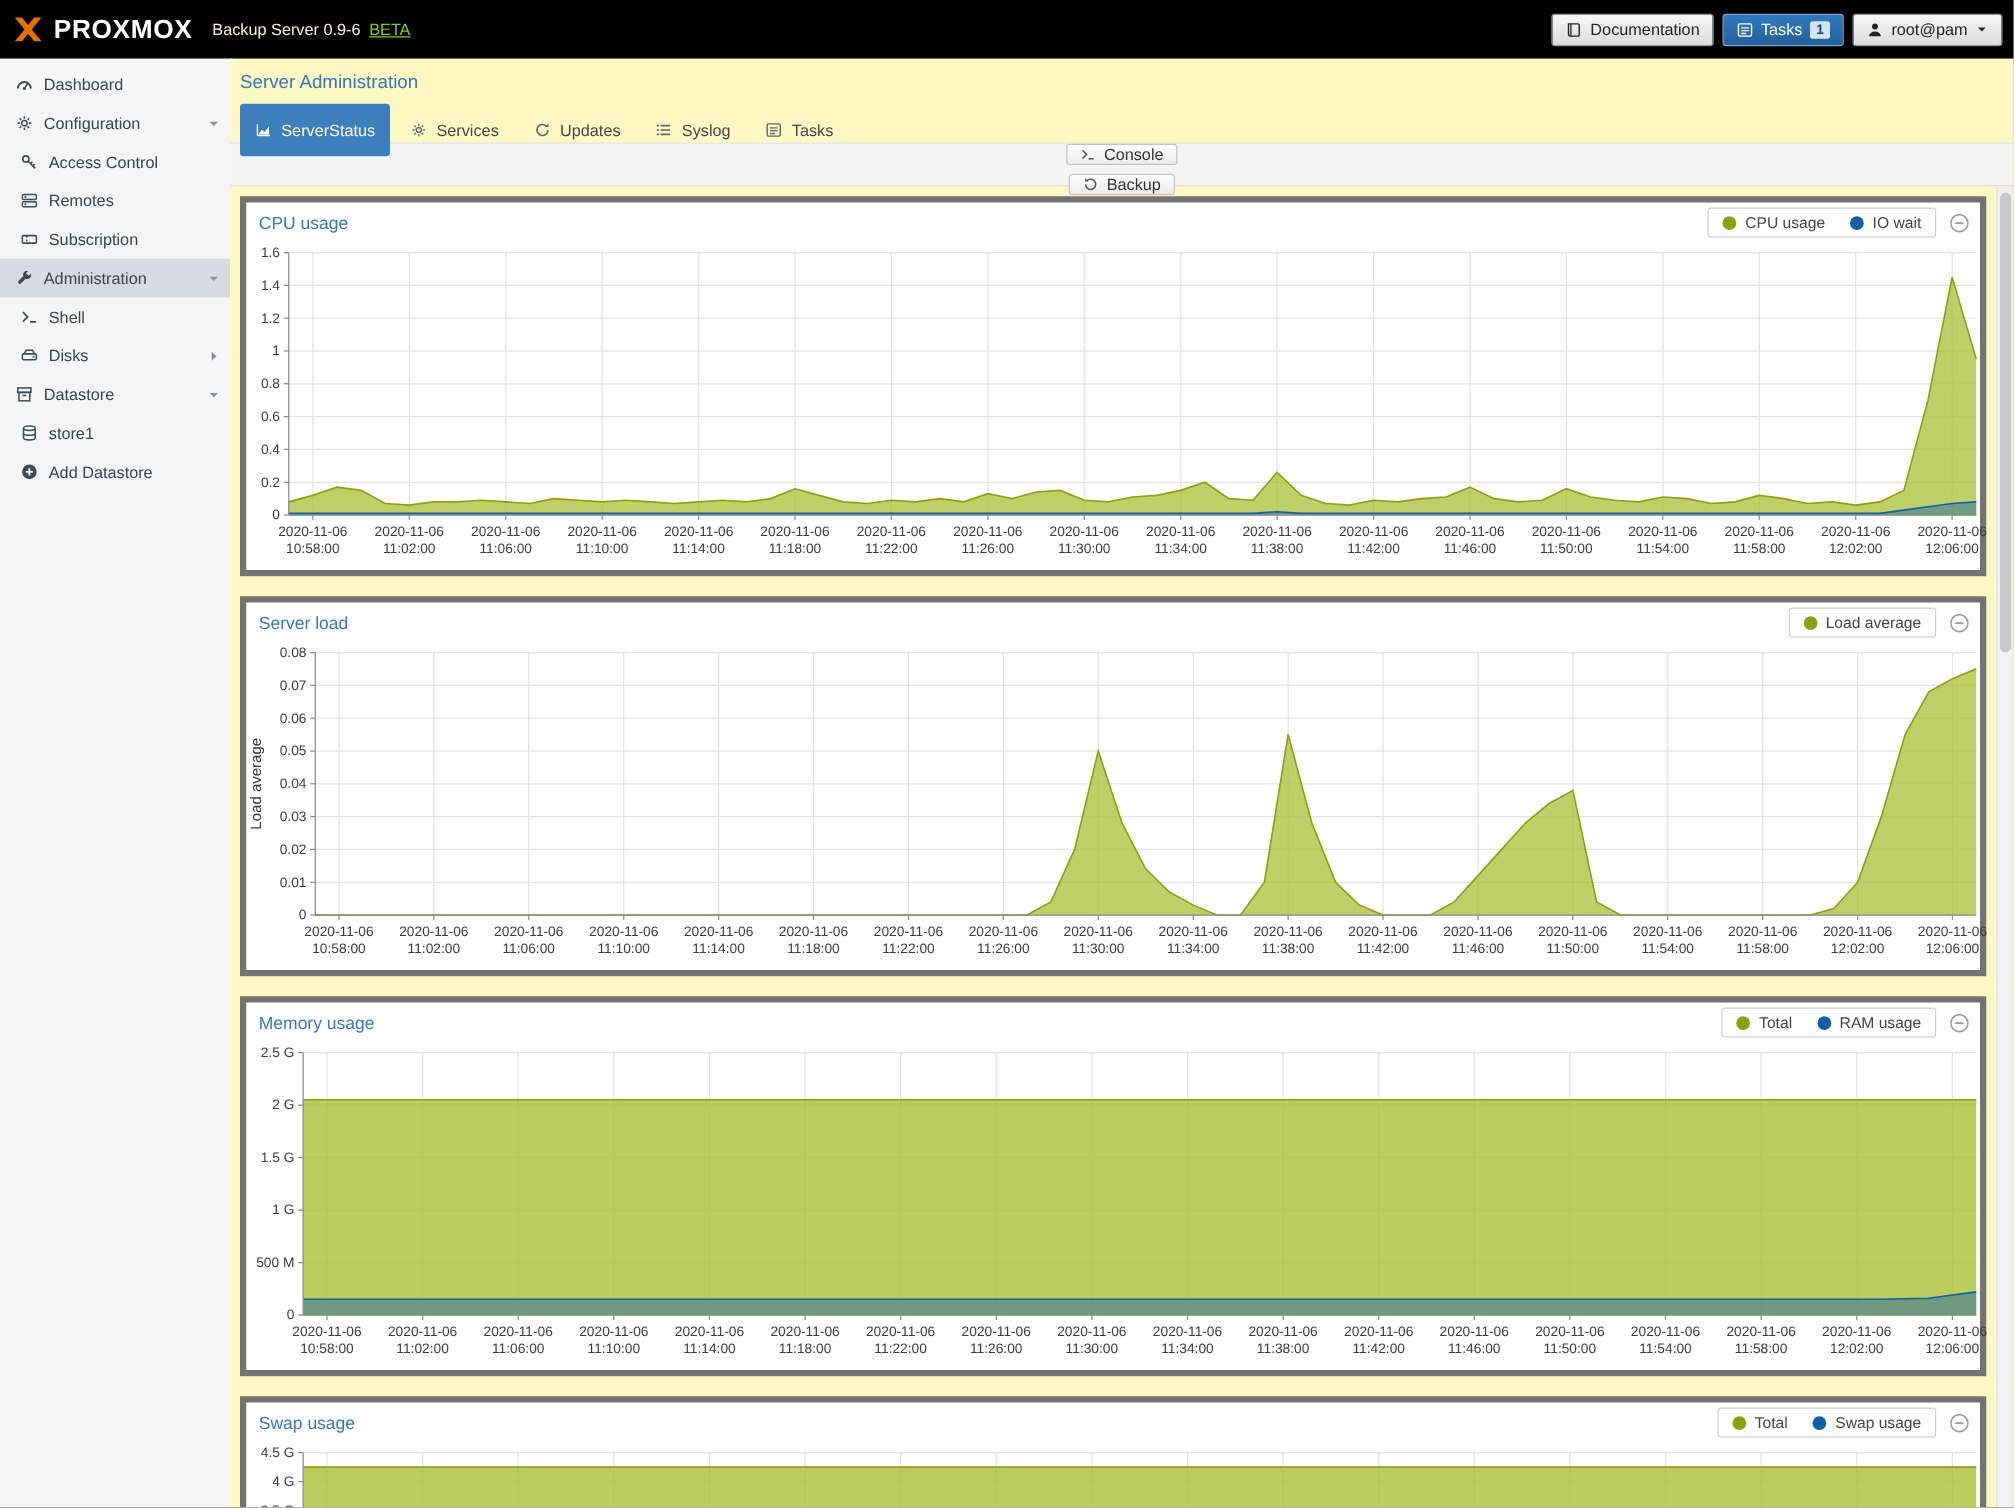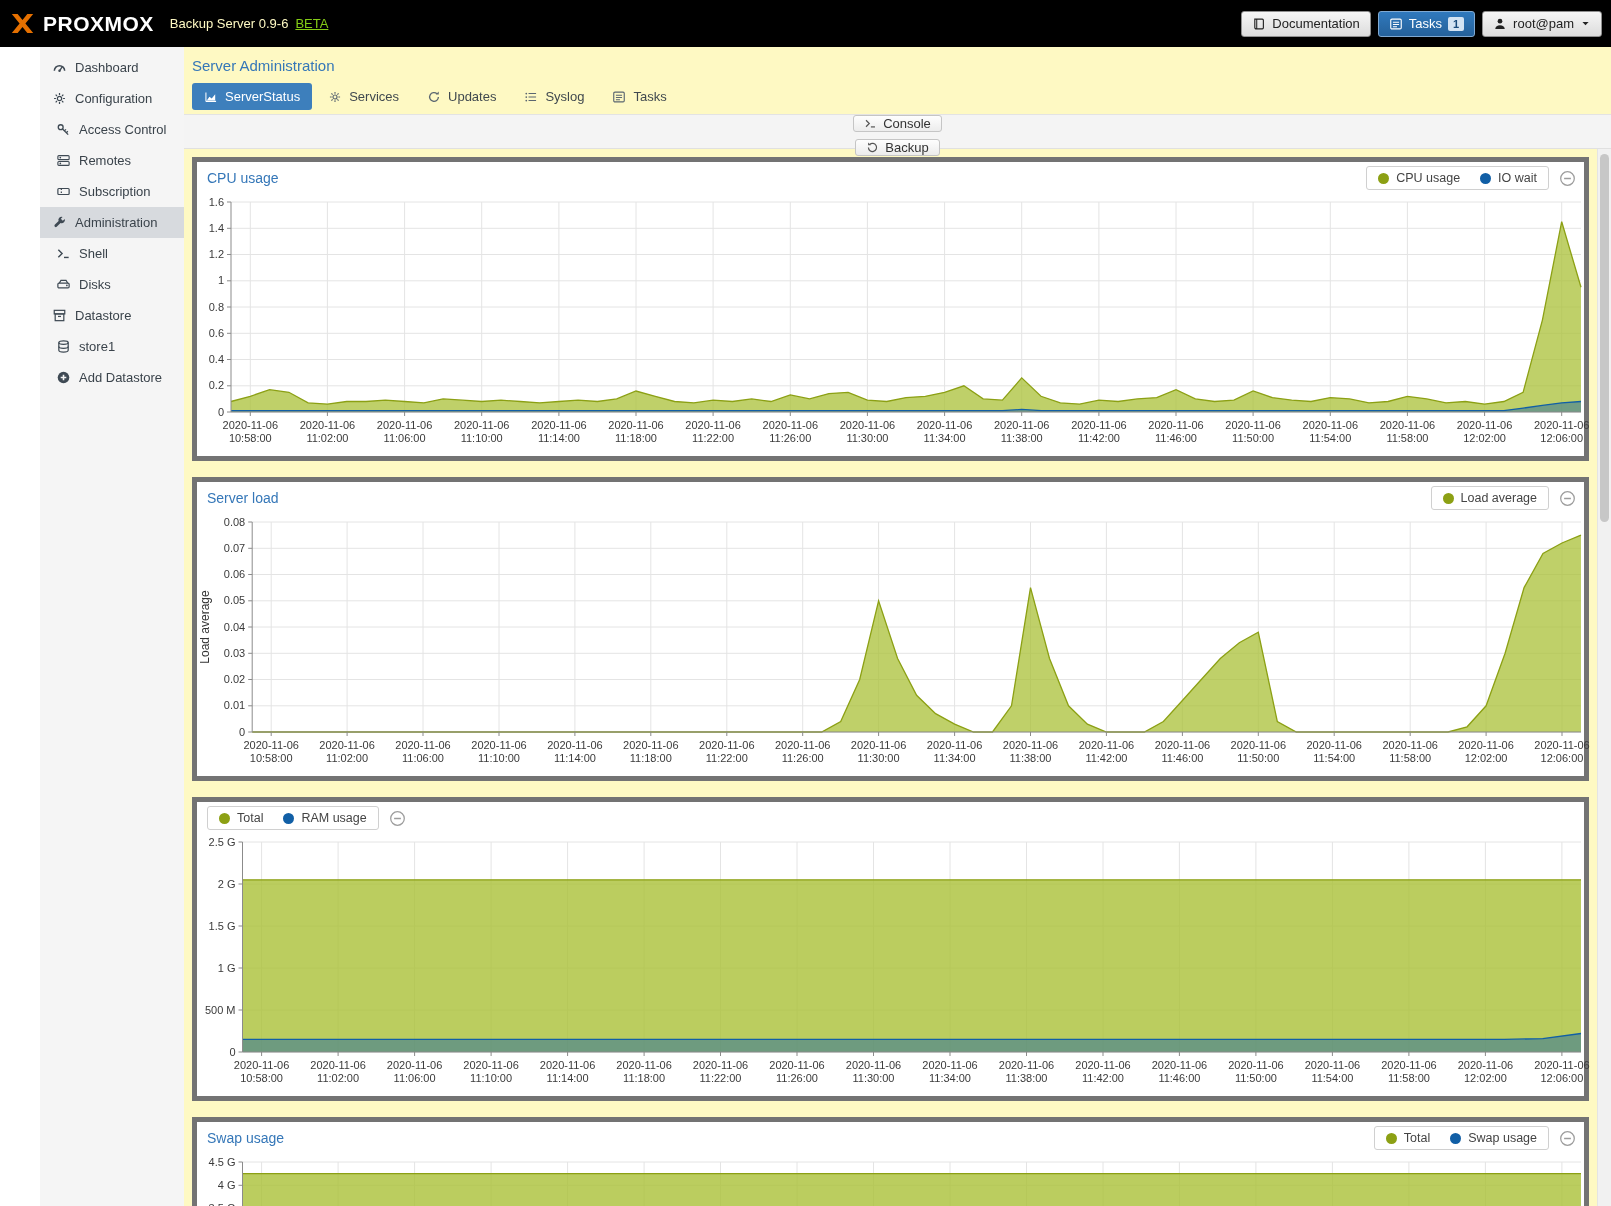--- a/index.html
+++ b/index.html
@@ -15,33 +15,33 @@
   .beta { font-size:13px; color:#84cc16; text-decoration:underline; margin-left:7px; cursor:pointer;text-align:right; }
   .topbar-spacer { flex:1; }
   .tb-btn { display:flex; align-items:center; gap:6px; height:26px; padding:0 10px; border-radius:3px; font-size:13px;
             background:linear-gradient(#f6f6f6,#dcdcdc); border:1px solid #8f8f8f; color:#222; margin-left:7px; cursor:pointer; }
   .tb-btn.blue { background:linear-gradient(#3079bd,#25619a); border-color:#7fa9d2; color:#fff; }
   .badge { background:#d3e3f3; color:#17497b; border-radius:2px; padding:1px 5px; font-size:11px; font-weight:bold; }
   .ic { display:inline-flex; width:14px; height:14px; color:inherit; flex:none; }
   .ic svg { width:100%; height:100%; display:block; }
 
   
-  .sidebar { position:absolute; top:47px; left:0; width:186px; bottom:0; background:#f5f5f5; border-right:1px solid #d6d6d6; padding-top:5px;margin-left:40px; }
+  .sidebar { position:absolute; top:47px; left:0; width:186px; bottom:0; background:#f5f5f5; border-right:1px solid #d6d6d6; padding-top:5px; }
   .nav-item { position:relative; display:flex; align-items:center; gap:8px; height:31px; padding-left:12px; font-size:13px; color:#3a434b; cursor:pointer; }
   .nav-item .ic { width:15px; height:15px; color:#3f4a54; }
   .nav-item.lvl1 { padding-left:16px; }
   .nav-item.selected { background:#d7dade; }
   .expander { position:absolute; right:8px; width:12px; height:12px; color:#8a939c; }
   .expander svg { width:100%; height:100%; }
 
   
   .main { position:absolute; top:47px; left:184px; right:0; bottom:0; background:#fef9c3; }
   .page-title { height:34px; padding:10px 0 0 8px; font-size:15px; color:#3577b8; }
   .tabbar { display:flex; gap:4px; padding:2px 0 4px 8px; height:33px; }
-  .tab { display:flex; align-items:center; gap:7px; height:27px; padding:0 12px; border-radius:3px; font-size:13px; color:#40494f; cursor:pointer; }
+  .tab { display:flex; align-items:center; gap:7px; height:42px; padding:0 12px; border-radius:3px; font-size:13px; color:#40494f; cursor:pointer; }
   .tab .ic { width:14px; height:14px; color:#5a6670; }
   .tab.active { background:#3d7fbc; color:#fff; }
   .tab.active .ic { color:#fff; }
 
   .toolbar { display:flex; align-items:center; gap:7px; height:35px; background:#f4f4f4; border-top:1px solid #e3e3e3; border-bottom:1px solid #e0e0e0; padding:0 8px;flex-direction:column; }
   .btn { display:flex; align-items:center; gap:6px; height:24px; padding:0 10px; font-size:13px; color:#333;
          background:linear-gradient(#fefefe,#ececec); border:1px solid #c5c5c5; border-radius:3px; cursor:pointer; }
   .btn .ic { width:13px; height:13px; color:#555; }
   .toolbar-spacer { flex:1; }
   .select { display:flex; align-items:center; width:162px; height:24px; background:#fff; border:1px solid #c5c5c5; border-radius:3px; font-size:13px; color:#333; cursor:pointer; }
@@ -599,20 +599,21 @@
             <text class="xlab" x="1289.1" y="248" text-anchor="middle">12:02:00</text>
             <line class="axis" x1="1365.0" x2="1365.0" y1="218" y2="222"></line>
             <text class="xlab" x="1365.0" y="235" text-anchor="middle">2020-11-06</text>
             <text class="xlab" x="1365.0" y="248" text-anchor="middle">12:06:00</text>
             <text class="axtitle" transform="rotate(-90 12 113.0)" x="12" y="113.0" text-anchor="middle">Load average</text>
           </svg>
       </div>
 
       <div class="panel">
         <div class="panel-hd">
+          <span class="panel-title">Memory usage</span>
           <div class="legend">
             <span class="legend-item">
               <span class="dot" style="background: rgb(140, 160, 20);"></span>
               <span>Total</span>
             </span>
             <span class="legend-item">
               <span class="dot" style="background: rgb(17, 95, 166);"></span>
               <span>RAM usage</span>
             </span>
           </div>

